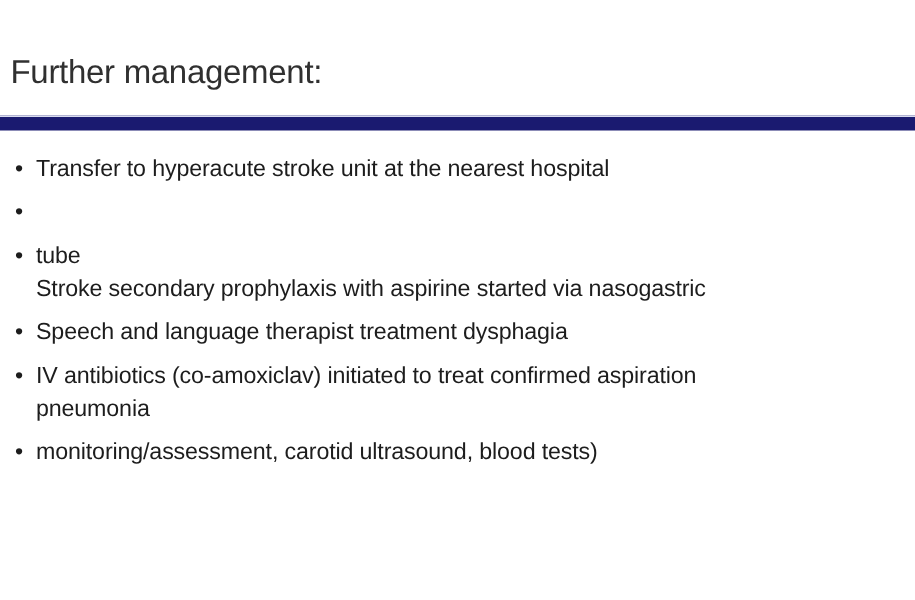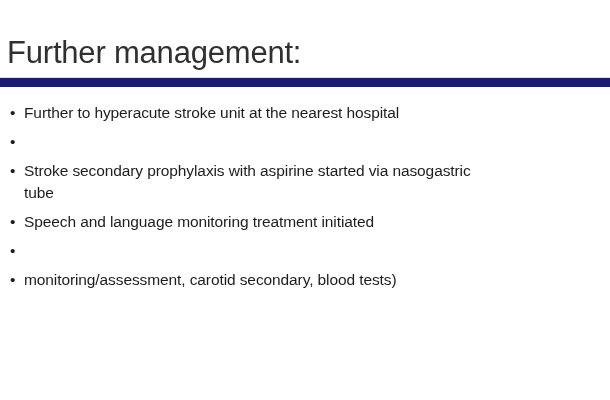--- a/index.html
+++ b/index.html
@@ -13,21 +13,21 @@
     height: 400px;
     background: #ffffff;
     overflow: hidden;
     font-family: "Liberation Sans", sans-serif;
   }
   .title {
     position: absolute;
     left: 7px;
     top: 36px;
     margin: 0;
-    font-size: 31px;
+    font-size: 22px;
     font-weight: 400;
     line-height: 1.1;
     color: #303030;
     letter-spacing: -0.2px;
     white-space: nowrap;
   }
   .accent-bar {
     position: absolute;
     left: 0;
     top: 77px;
@@ -74,48 +74,52 @@
 
   <h1 class="title">Further management:</h1>
 
   <div class="accent-bar"></div>
 
   <ul class="bullets">
 
     <li>
       <span class="marker">•</span>
       <span class="btext">
-        <span class="bline">Further to hyperacute stroke unit at the nearest hospital</span>
+        <span class="bline">Transfer to hyperacute stroke unit at the nearest hospital</span>
       </span>
     </li>
 
     <li>
       <span class="marker">•</span>
     </li>
 
     <li>
       <span class="marker">•</span>
       <span class="btext">
+        <span class="bline">tube</span>
         <span class="bline">Stroke secondary prophylaxis with aspirine started via nasogastric</span>
-        <span class="bline">tube</span>
       </span>
     </li>
 
     <li>
       <span class="marker">•</span>
       <span class="btext">
-        <span class="bline">Speech and language monitoring treatment initiated</span>
+        <span class="bline">Speech and language therapist treatment dysphagia</span>
       </span>
     </li>
 
     <li>
       <span class="marker">•</span>
+      <span class="btext">
+        <span class="bline">IV antibiotics (co-amoxiclav) initiated to treat confirmed aspiration</span>
+        <span class="bline">pneumonia</span>
+      </span>
     </li>
 
     <li>
       <span class="marker">•</span>
       <span class="btext">
-        <span class="bline">monitoring/assessment, carotid secondary, blood tests)</span>
+        <span class="bline">monitoring/assessment, carotid ultrasound, blood tests)</span>
       </span>
     </li>
 
   </ul>
 </div>
 
 </body></html>

